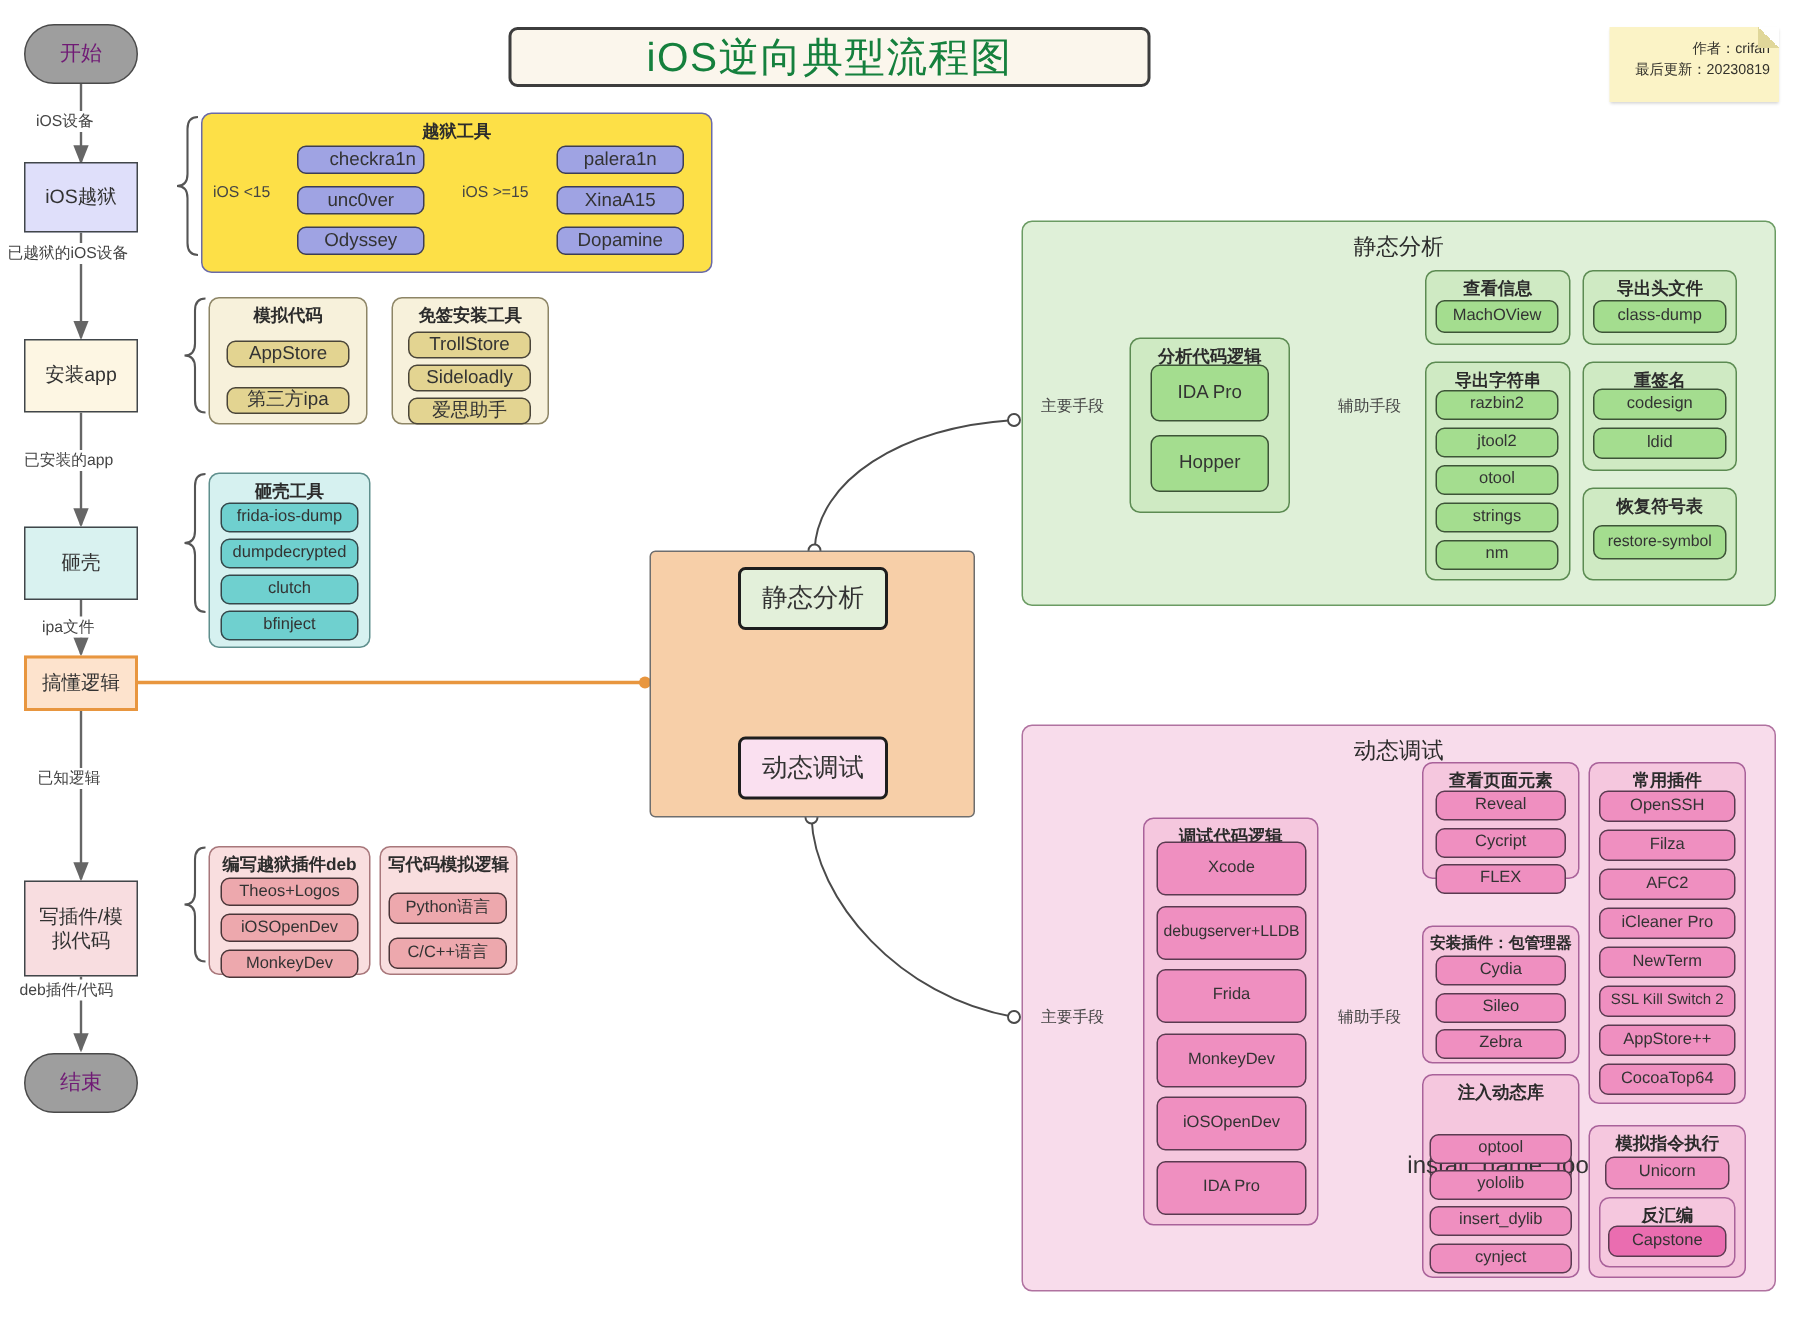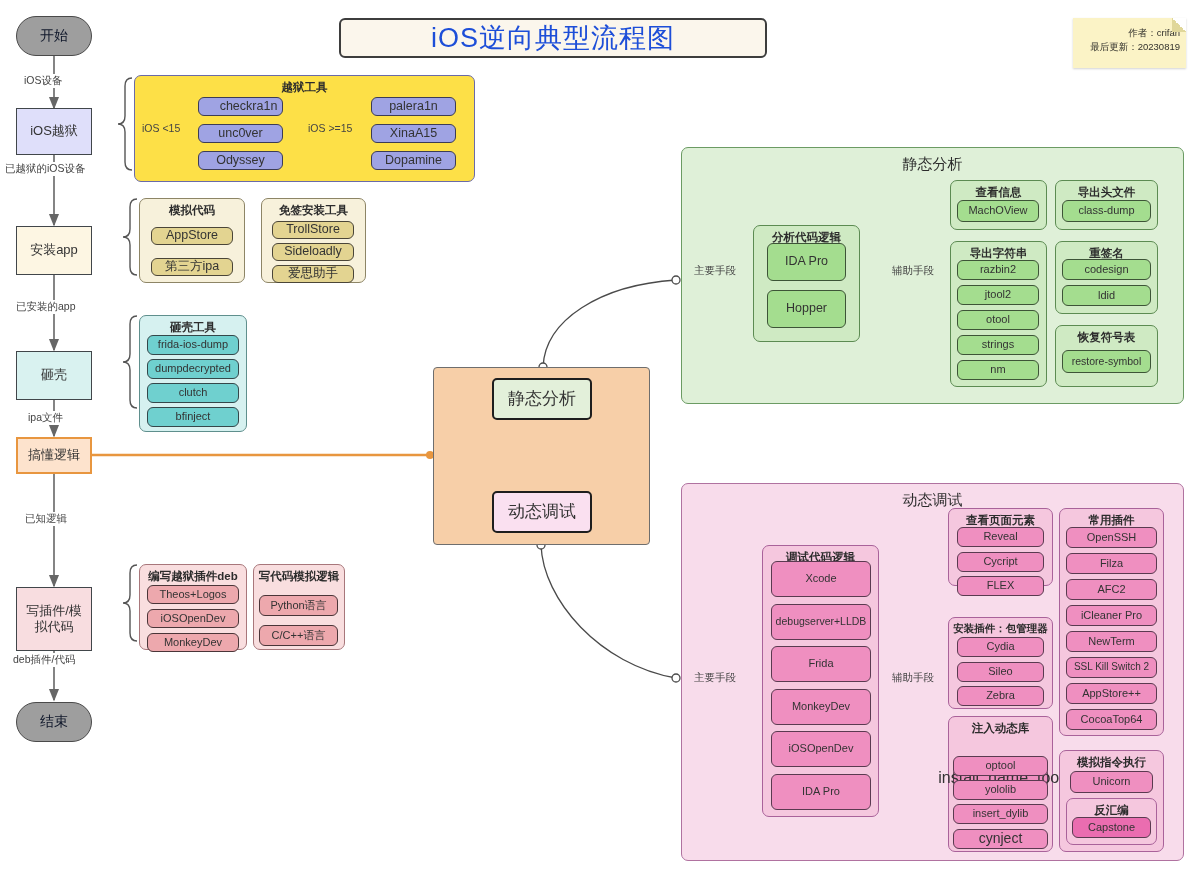--- a/index.html
+++ b/index.html
@@ -20,21 +20,21 @@
     border:1.6px solid #333;
     font-size:12.5px; color:#333; line-height:1.25;
     background:#fff;
   }
   .rnd { border-radius:6px; }
 
   
   .spine { width:76px; font-size:13px; }
   .term {
     background:#9e9e9e; border:1.8px solid #4a4a4a; border-radius:22px;
-    color:#0f172a; font-size:14px; width:76px; height:40px;
+    color:#701a75; font-size:14px; width:76px; height:40px;
   }
   .n-jb   { background:#dfdffa; border-color:#41464a; }
   .n-app  { background:#fdf6e3; border-color:#41464a; }
   .n-shell{ background:#d9f2f0; border-color:#41464a; }
   .n-logic{ background:#fde3cd; border-color:#e8963f; border-width:2px; }
   .n-write{ background:#f8dde0; border-color:#41464a; }
   .elabel {
     position:absolute; font-size:10.5px; color:#444; white-space:nowrap;
     background:#fff; padding:0 2px;
   }
@@ -68,21 +68,21 @@
   .pink-sub    { background:#f5c7de; border-color:#a9629a; }
   .pink-item   { background:#ef8fc0; border-color:#5a3a50; }
   .pink-item-d { background:#ea6db0; border-color:#5a3a50; }
 
   
   #title-box {
     position:absolute; left:339px; top:18px; width:428px; height:40px;
     background:#fbf6ec; border:2px solid #3d3d3d; border-radius:6px;
     display:flex; align-items:center; justify-content:center;
   }
-  #title-text { font-size:27px; color:#1d4ed8; letter-spacing:1px; }
+  #title-text { font-size:27px; color:#15803d; letter-spacing:1px; }
 
   
   #note {
     position:absolute; left:1073px; top:18px; width:113px; height:50px;
     background:#fbf3c6;
     font-size:9.5px; color:#33322c; line-height:1.5;
     padding:8px 6px 0 4px; text-align:right;
     box-shadow:0 1px 2px rgba(0,0,0,.18);
   }
   #note .fold {
@@ -423,21 +423,21 @@
     </div>
   <div class="node rnd pink-item" style="left:953px; top:756px; width:95px; height:20px; font-size:11px;">
       <span>optool</span>
     </div>
   <div class="node rnd pink-item" style="left:953px; top:780px; width:95px; height:20px; font-size:11px;">
       <span>yololib</span>
     </div>
   <div class="node rnd pink-item" style="left:953px; top:804px; width:95px; height:20px; font-size:11px;">
       <span>insert_dylib</span>
     </div>
-  <div class="node rnd pink-item" style="left:953px; top:829px; width:95px; height:20px; font-size:14px;">
+  <div class="node rnd pink-item" style="left:953px; top:829px; width:95px; height:20px; font-size:11px;">
       <span>cynject</span>
     </div>
 
   <div class="panel pink-sub" style="left:1059px; top:508px; width:105px; height:228px;">
     <div class="ptitle">常用插件</div>
   </div>
   <div class="node rnd pink-item" style="left:1066px; top:527px; width:91px; height:21px; font-size:11px;">
       <span>OpenSSH</span>
     </div>
   <div class="node rnd pink-item" style="left:1066px; top:553px; width:91px; height:21px; font-size:11px;">

